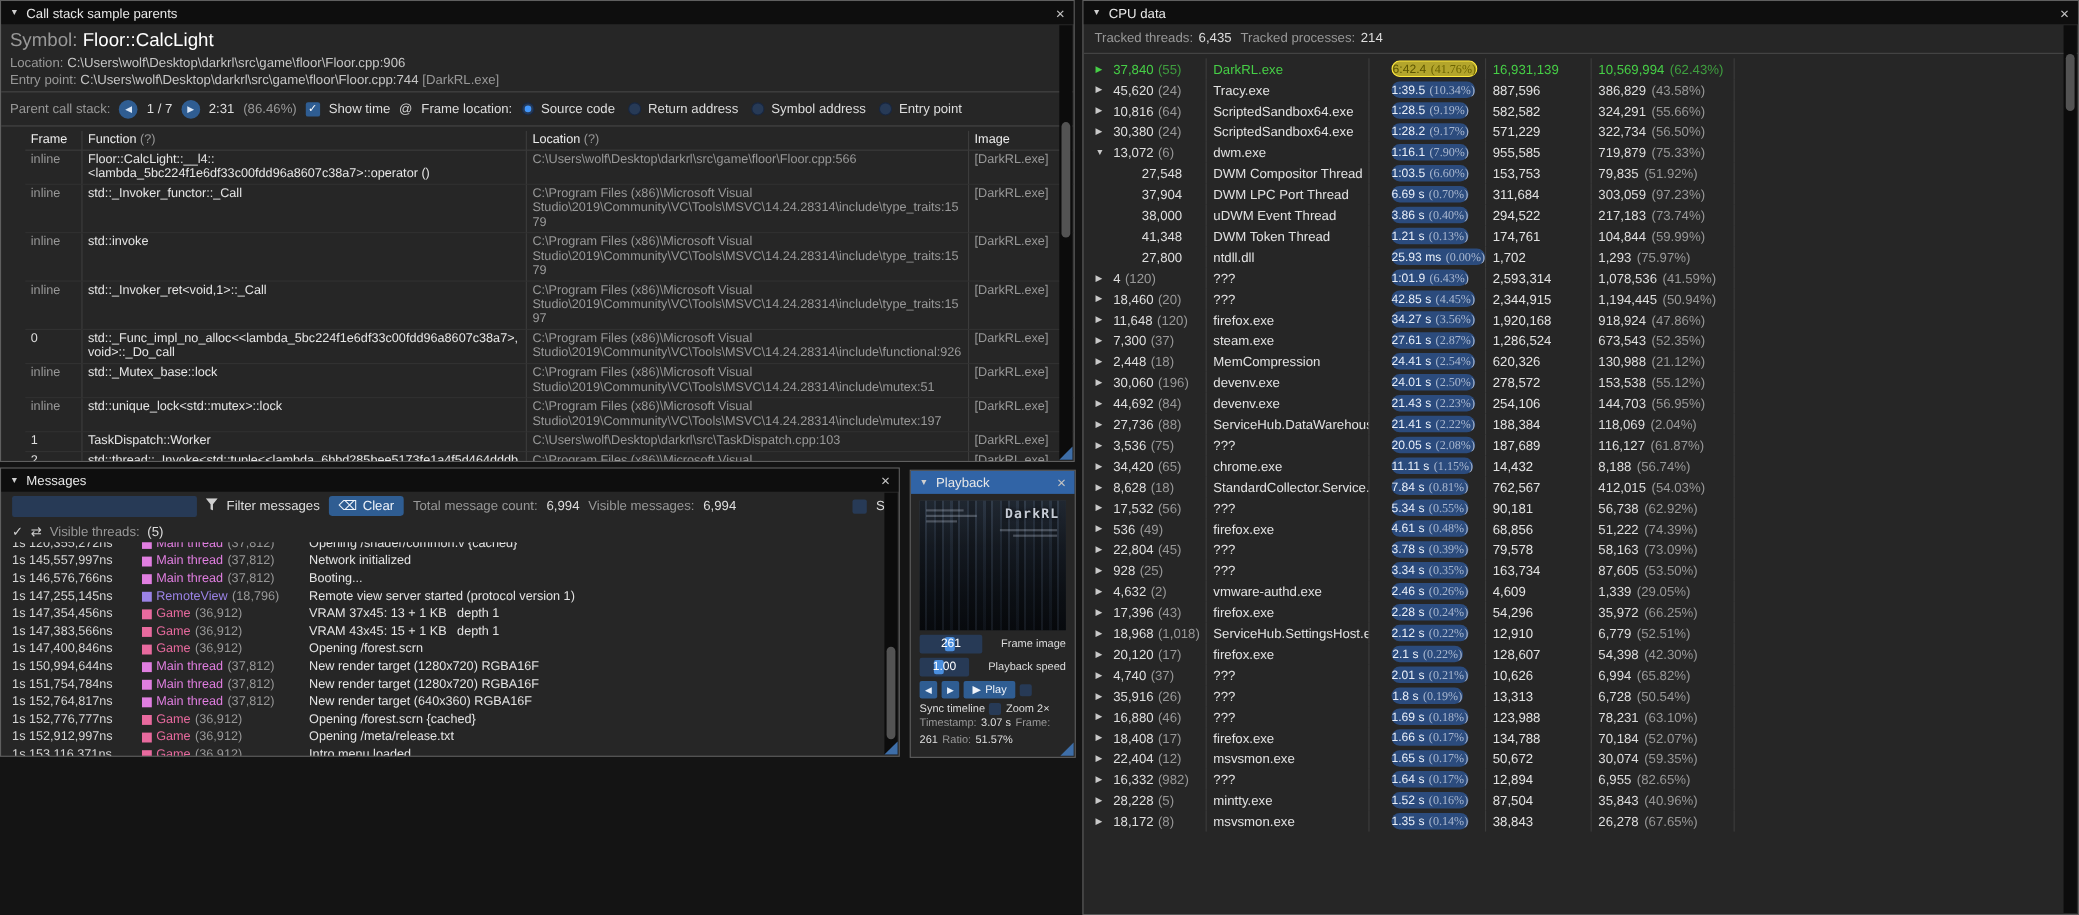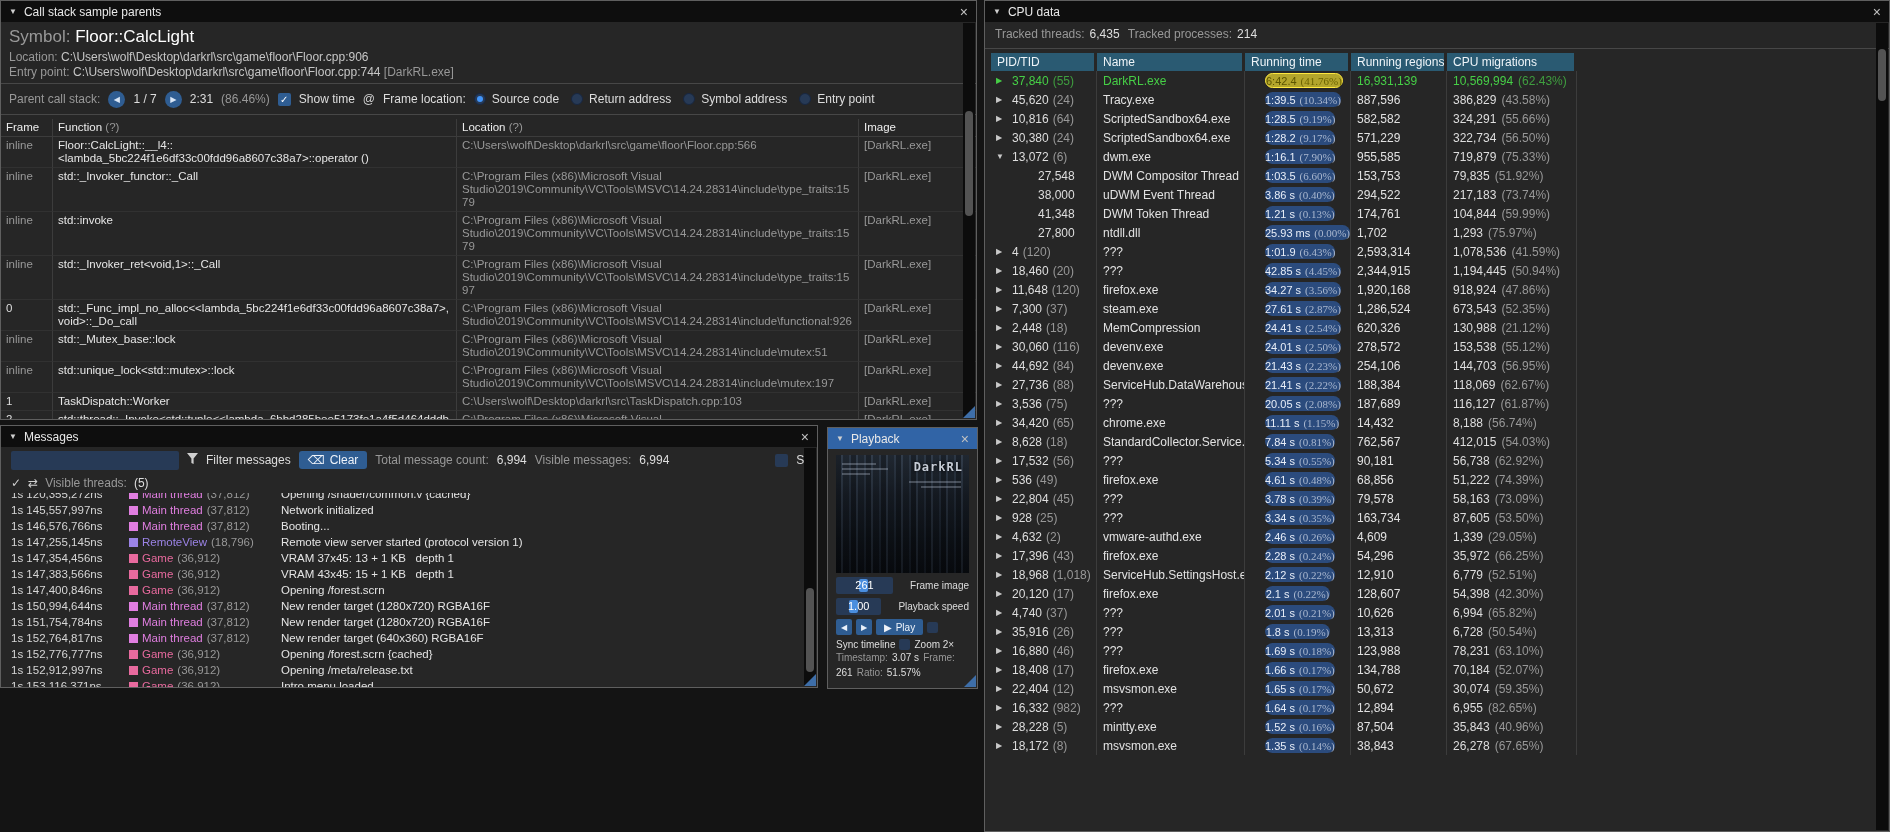--- a/index.html
+++ b/index.html
@@ -28,21 +28,21 @@
   .meta-line{font-size:12px;margin:1px 0;}
   .meta-line .val{color:#c6c6c6;}
   .cs-controls{display:flex;align-items:center;gap:8px;padding:1px 8px;height:22px;font-size:12px;}
   .nav-btn{width:17px;height:17px;border-radius:50%;background:var(--btn);color:#d9e6f7;display:flex;align-items:center;justify-content:center;font-size:8px;cursor:pointer;}
   .checkbox{width:13px;height:13px;background:var(--btn);border-radius:2px;display:inline-flex;align-items:center;justify-content:center;font-size:10px;color:#fff;}
   .checkbox.off{background:var(--frame);color:transparent;}
   .radio-item{display:inline-flex;align-items:center;gap:6px;}
   .radio{width:12px;height:12px;border-radius:50%;background:var(--frame);border:1px solid #182741;position:relative;display:inline-block;}
   .radio.sel::after{content:"";position:absolute;left:2px;top:2px;width:6px;height:6px;border-radius:50%;background:var(--accent);}
   .cs-table{margin-top:2px;}
-  .cs-hrow,.cs-row{display:grid;grid-template-columns:52px 404px 402px 1fr;}
+  .cs-hrow,.cs-row{display:grid;grid-template-columns:52px 404px 402px 1fr;margin-left:22px;}
   .cs-cell{padding:2px 5px;border-right:1px solid var(--grid);border-bottom:1px solid #313131;font-size:11.5px;line-height:13px;overflow-wrap:anywhere;}
   .cs-cell.last{border-right:none;}
   .cs-hrow .cs-cell{color:#ededed;border-bottom:1px solid var(--grid);}
   .cs-row .fn{color:#e6e6e6;}
 
   
   .vscroll{position:absolute;top:22px;bottom:1px;right:1px;width:12px;background:#0c0c0c;}
   .vthumb{position:absolute;left:2px;right:2px;border-radius:5px;background:var(--thumb);}
   .grip{position:absolute;right:1px;bottom:1px;width:0;height:0;border-style:solid;border-width:0 0 12px 12px;border-color:transparent transparent #3e6ea8 transparent;cursor:nwse-resize;}
 
@@ -232,27 +232,20 @@
     <span class="collapse">▼</span>
     <span>CPU data</span>
     <span class="close">×</span>
   </div>
   <div class="cpu-info">
     <span class="dim">Tracked threads:</span><span>6,435</span>
     <span class="dim">Tracked processes:</span><span>214</span>
   </div>
   <hr class="sep">
   <div class="cpu-table">
-    <div class="hrow">
-      <div class="hcell">PID/TID</div>
-      <div class="hcell">Name</div>
-      <div class="hcell">Running time</div>
-      <div class="hcell">Running regions</div>
-      <div class="hcell">CPU migrations</div>
-    </div>
     <div>
         <div class="crow self">
     <div class="ccell c-pid">
             <span class="exp">▶</span>
             <span>37,840</span>
             <span class="dim">(55)</span>
           </div>
     <div class="ccell c-name">DarkRL.exe</div>
     <div class="ccell c-rt">
             <div class="pill">
@@ -357,20 +350,39 @@
           </div>
     <div class="ccell c-rr">153,753</div>
     <div class="ccell c-cm">
             <span>79,835</span>
             <span class="dim">(51.92%)</span>
           </div>
   </div>
         <div class="crow child">
     <div class="ccell c-pid">
             <span class="exp"></span>
+            <span>37,904</span>
+            <span class="dim"></span>
+          </div>
+    <div class="ccell c-name">DWM LPC Port Thread</div>
+    <div class="ccell c-rt">
+            <div class="pill">
+              <span>6.69 s</span>
+              <span class="pill-pct">(0.70%)</span>
+            </div>
+          </div>
+    <div class="ccell c-rr">311,684</div>
+    <div class="ccell c-cm">
+            <span>303,059</span>
+            <span class="dim">(97.23%)</span>
+          </div>
+  </div>
+        <div class="crow child">
+    <div class="ccell c-pid">
+            <span class="exp"></span>
             <span>38,000</span>
             <span class="dim"></span>
           </div>
     <div class="ccell c-name">uDWM Event Thread</div>
     <div class="ccell c-rt">
             <div class="pill">
               <span>3.86 s</span>
               <span class="pill-pct">(0.40%)</span>
             </div>
           </div>
@@ -510,21 +522,21 @@
     <div class="ccell c-rr">620,326</div>
     <div class="ccell c-cm">
             <span>130,988</span>
             <span class="dim">(21.12%)</span>
           </div>
   </div>
         <div class="crow">
     <div class="ccell c-pid">
             <span class="exp">▶</span>
             <span>30,060</span>
-            <span class="dim">(116)</span>
+            <span class="dim">(196)</span>
           </div>
     <div class="ccell c-name">devenv.exe</div>
     <div class="ccell c-rt">
             <div class="pill">
               <span>24.01 s</span>
               <span class="pill-pct">(2.50%)</span>
             </div>
           </div>
     <div class="ccell c-rr">278,572</div>
     <div class="ccell c-cm">
@@ -560,21 +572,21 @@
     <div class="ccell c-name">ServiceHub.DataWarehouse</div>
     <div class="ccell c-rt">
             <div class="pill">
               <span>21.41 s</span>
               <span class="pill-pct">(2.22%)</span>
             </div>
           </div>
     <div class="ccell c-rr">188,384</div>
     <div class="ccell c-cm">
             <span>118,069</span>
-            <span class="dim">(62.67%)</span>
+            <span class="dim">(2.04%)</span>
           </div>
   </div>
         <div class="crow">
     <div class="ccell c-pid">
             <span class="exp">▶</span>
             <span>3,536</span>
             <span class="dim">(75)</span>
           </div>
     <div class="ccell c-name">???</div>
     <div class="ccell c-rt">

